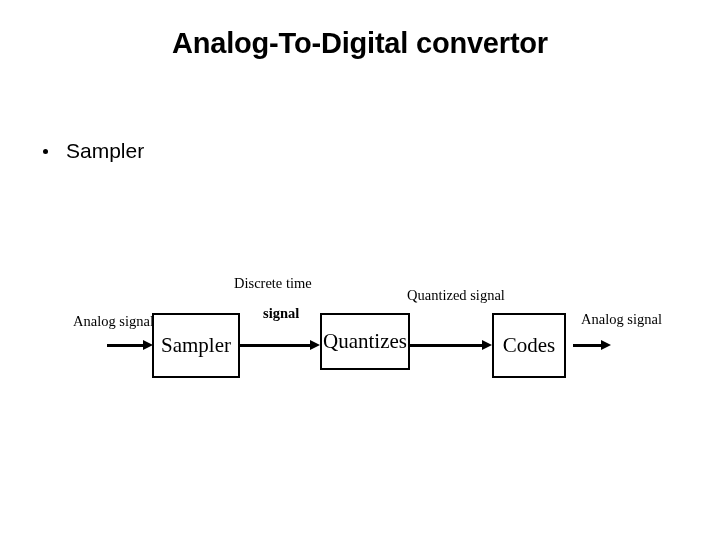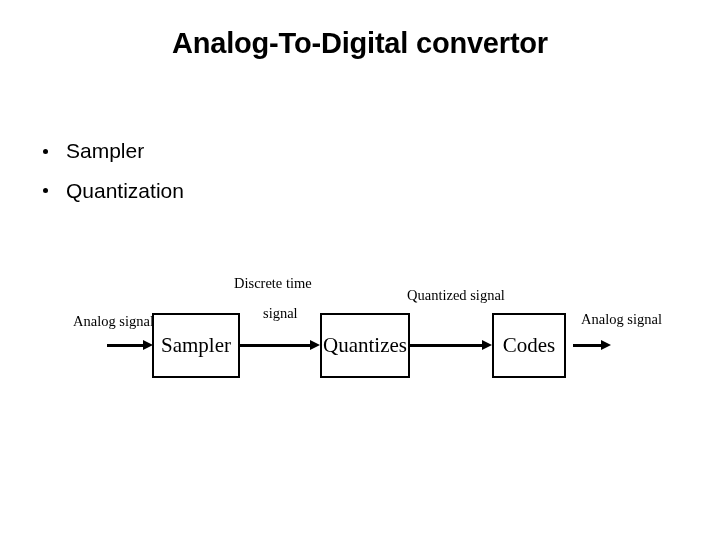--- a/index.html
+++ b/index.html
@@ -125,48 +125,44 @@
 
 <div id="slide">
 
   <div id="slide-title">Analog-To-Digital convertor</div>
 
   <ul id="bullet-list">
     <li>
       <span class="bullet-dot"></span>
       <span>Sampler</span>
     </li>
-    <li>
-      <span class="bullet-dot"></span>
-      <span>Quantization</span>
-    </li>
   </ul>
 
   <div id="diagram">
 
     <div class="dg-label dg-item" style="left:73px; top:313px;">Analog signal</div>
 
     <div class="dg-arrow dg-item" style="left:107px; top:340px; width:46px;">
       <div class="shaft" style="width:36px;"></div>
       <div class="head" style="left:36px;"></div>
     </div>
 
     <div class="dg-box dg-item" style="left:152px; top:313px; width:88px; height:65px;">
       <span>Sampler</span>
     </div>
 
     <div class="dg-label dg-item" style="left:234px; top:275px;text-align:right;">Discrete time</div>
-    <div class="dg-label dg-item" style="left:263px; top:305px;">signal</div>
+    <div class="dg-label dg-item" style="left:263px; top:305px;font-weight:bold;">signal</div>
 
     <div class="dg-arrow dg-item" style="left:240px; top:340px; width:80px;">
       <div class="shaft" style="width:70px;"></div>
       <div class="head" style="left:70px;"></div>
     </div>
 
-    <div class="dg-box dg-item" style="left:320px; top:313px; width:90px; height:65px;">
+    <div class="dg-box dg-item" style="left:320px; top:313px; width:90px; height:57px;">
       <span>Quantizes</span>
     </div>
 
     <div class="dg-label dg-item" style="left:407px; top:287px;">Quantized signal</div>
 
     <div class="dg-arrow dg-item" style="left:410px; top:340px; width:82px;">
       <div class="shaft" style="width:72px;"></div>
       <div class="head" style="left:72px;"></div>
     </div>
 

